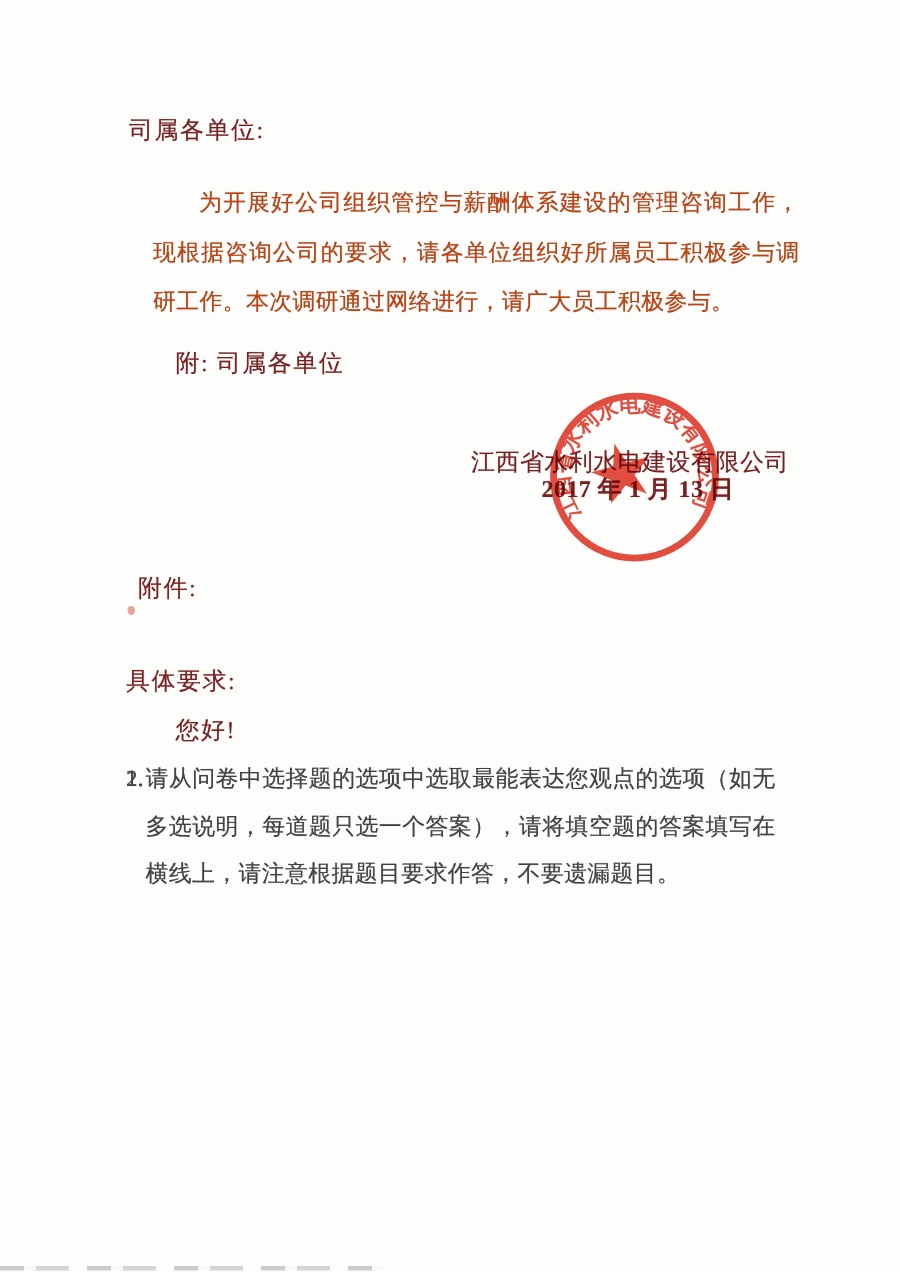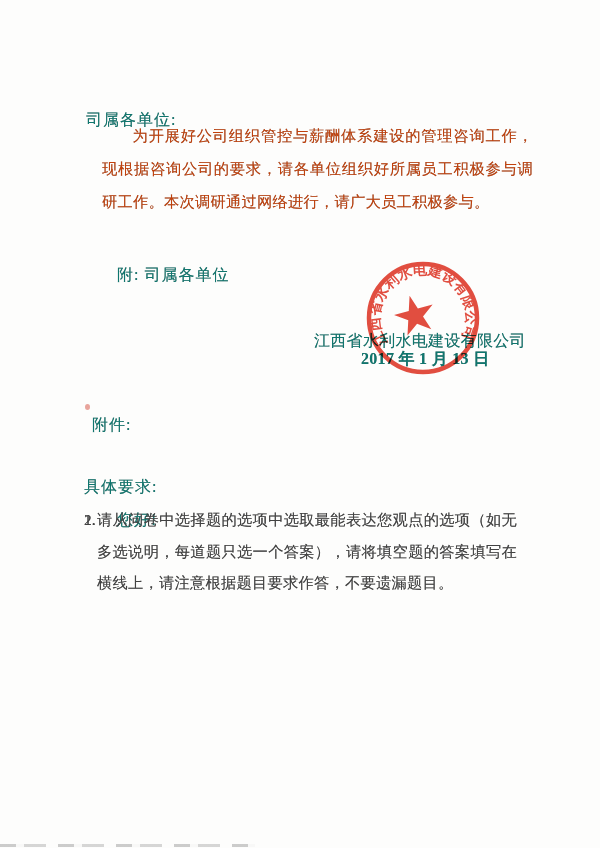--- a/index.html
+++ b/index.html
@@ -11,24 +11,23 @@
     position:relative;
     width:600px;
     height:848px;
     margin:0 auto;
     background:#fdfdfc;
     overflow:hidden;
     color:#424242;
   }
   .txt{
     position:absolute;
-    color:#0f766e;
+    color:#7f1d1d;
     text-shadow:0 0 0.5px rgba(70,70,70,.55);
     white-space:pre;
-    margin-top:32px;
   }
   .single{line-height:1;font-size:16px;letter-spacing:1px;}
   .para{
     position:absolute;
     left:86px;
     width:431px;
     font-size:15.3px;
     line-height:33px;
     letter-spacing:0.2px;
     text-align:justify;

